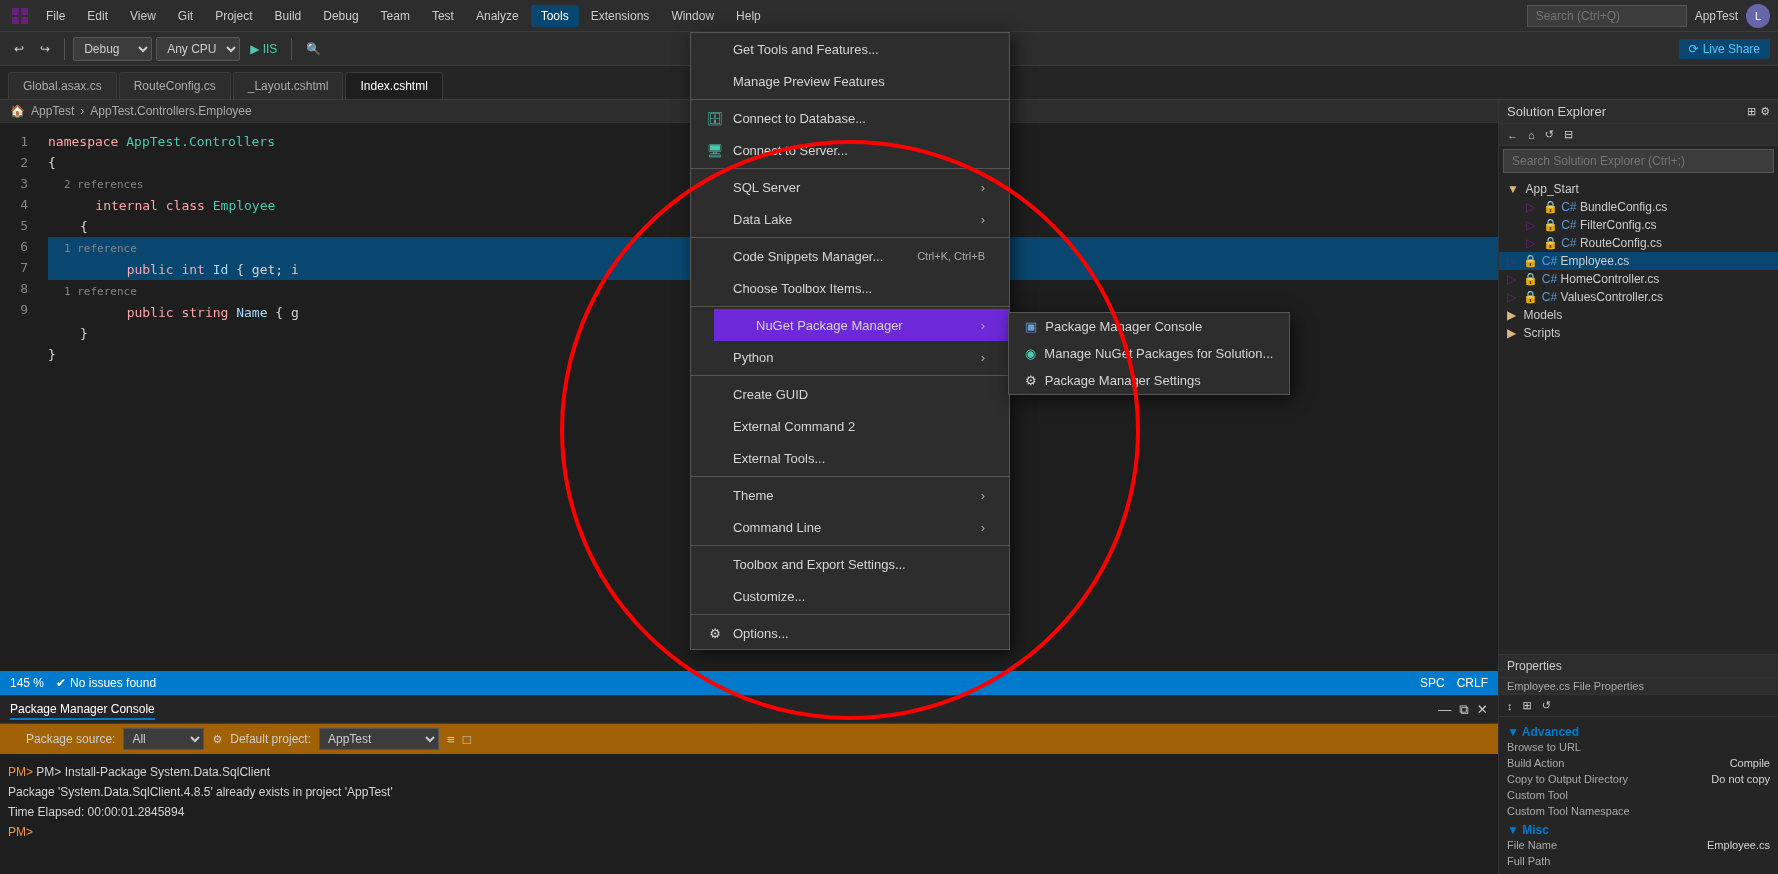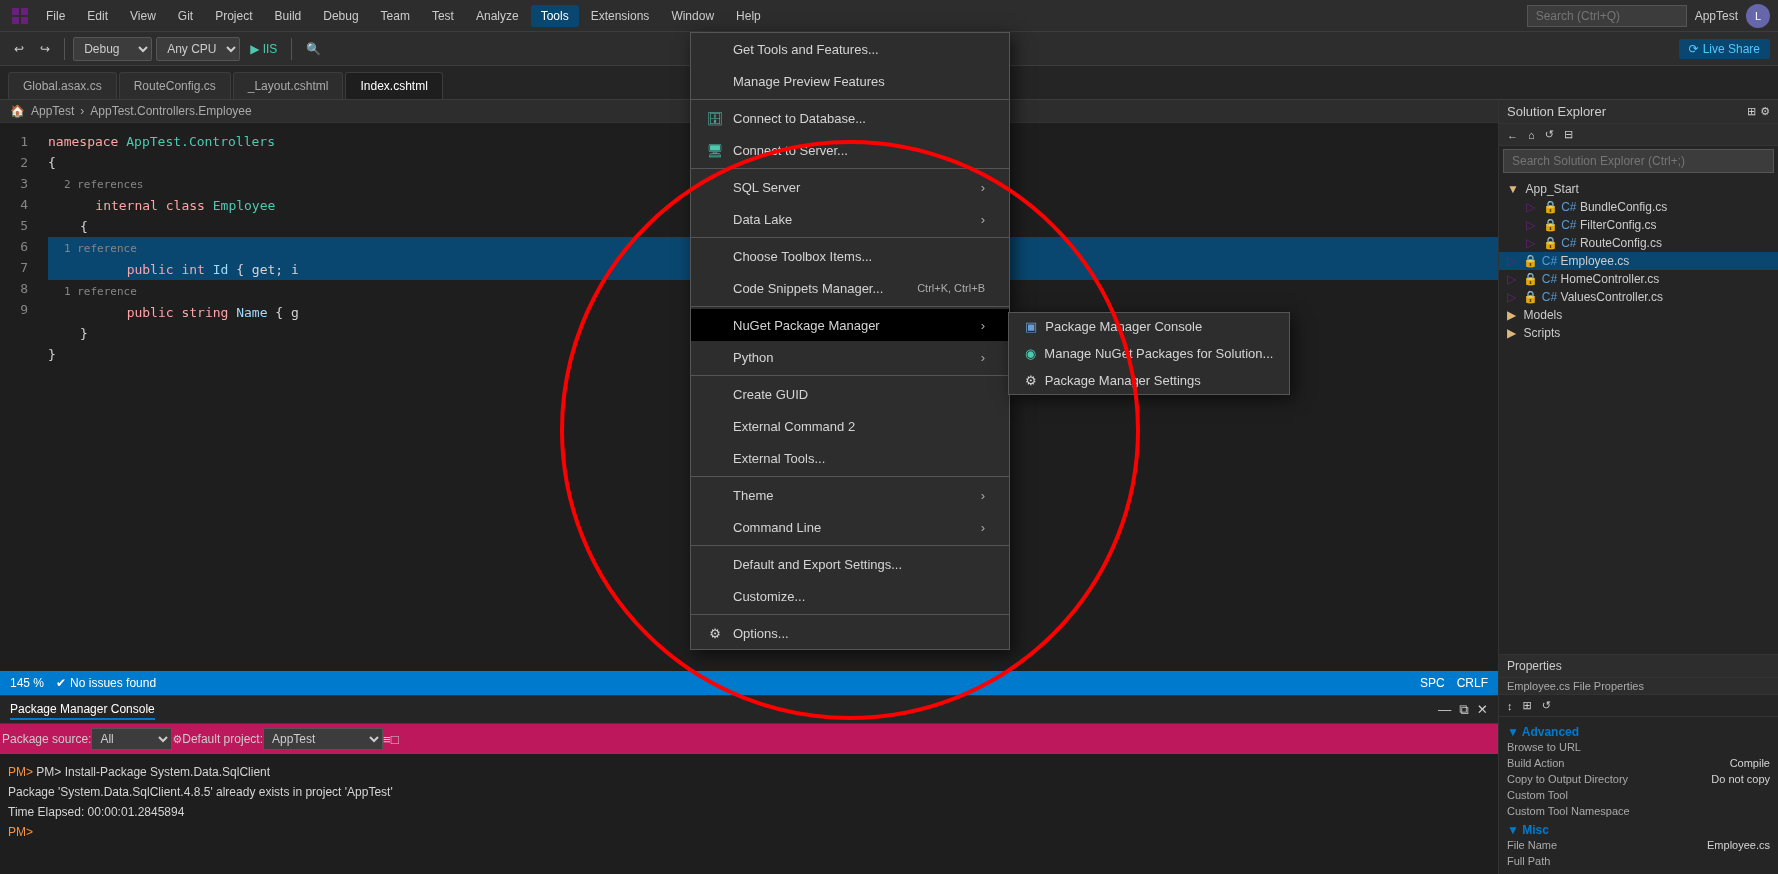--- a/index.html
+++ b/index.html
@@ -218,25 +218,25 @@
       color: #aaa;
       cursor: pointer;
       padding: 2px 0;
     }
     .panel-tab.active { color: white; border-bottom: 2px solid #007acc; }
     .panel-controls {
       margin-left: auto;
       display: flex; gap: 8px; align-items: center;
     }
     .panel-toolbar {
-      background: #be185d;
-      padding: 4px 2px;
+      background: #a16207;
+      padding: 4px 26px;
       display: flex;
       align-items: center;
-      gap: 0;
+      gap: 8px;
       font-size: 12px;
       color: #ccc;
     }
     .panel-select {
       background: #3c3c3c;
       border: 1px solid #555;
       color: #ccc;
       padding: 1px 4px;
       font-size: 12px;
       height: 22px;
@@ -359,21 +359,21 @@
       padding: 6px 24px 6px 14px;
       cursor: pointer;
       color: #d4d4d4;
       font-size: 13px;
       display: flex;
       align-items: center;
       justify-content: space-between;
       position: relative;
       text-align: right;
     }
-    .dropdown-item.highlighted { background: #000000; }
+    .dropdown-item.highlighted { background: #6d28d9; margin-left: 23px; }
     .dropdown-item .shortcut { color: #aaa; font-size: 11px; }
     .dropdown-item .arrow { color: #aaa; }
     .dropdown-divider { height: 1px; background: #555; margin: 2px 0; }
     .dropdown-icon {
       width: 20px; height: 20px; margin-right: 8px;
       display: inline-flex; align-items: center; justify-content: center;
       flex-shrink: 0;
     }
     .dropdown-item-inner { display: flex; align-items: center; flex: 1; }
 
@@ -713,29 +713,29 @@
     <div class="dropdown-item-inner">
       <span class="dropdown-icon"></span>
       <span>Data Lake</span>
     </div>
     <span class="arrow">›</span>
   </div>
   <div class="dropdown-divider"></div>
   <div class="dropdown-item">
     <div class="dropdown-item-inner">
       <span class="dropdown-icon"></span>
+      <span>Code Snippets Manager...</span>
+    </div>
+    <span class="shortcut">Ctrl+K, Ctrl+B</span>
+  </div>
+  <div class="dropdown-item">
+    <div class="dropdown-item-inner">
+      <span class="dropdown-icon"></span>
       <span>Choose Toolbox Items...</span>
     </div>
-  </div>
-  <div class="dropdown-item">
-    <div class="dropdown-item-inner">
-      <span class="dropdown-icon"></span>
-      <span>Code Snippets Manager...</span>
-    </div>
-    <span class="shortcut">Ctrl+K, Ctrl+B</span>
   </div>
   <div class="dropdown-divider"></div>
   <div class="dropdown-item highlighted">
     <div class="dropdown-item-inner">
       <span class="dropdown-icon"></span>
       <span>NuGet Package Manager</span>
     </div>
     <span class="arrow">›</span>
   </div>
   <div class="dropdown-item">
@@ -776,21 +776,21 @@
     <div class="dropdown-item-inner">
       <span class="dropdown-icon"></span>
       <span>Command Line</span>
     </div>
     <span class="arrow">›</span>
   </div>
   <div class="dropdown-divider"></div>
   <div class="dropdown-item">
     <div class="dropdown-item-inner">
       <span class="dropdown-icon"></span>
-      <span>Default and Export Settings...</span>
+      <span>Toolbox and Export Settings...</span>
     </div>
   </div>
   <div class="dropdown-item">
     <div class="dropdown-item-inner">
       <span class="dropdown-icon"></span>
       <span>Customize...</span>
     </div>
   </div>
   <div class="dropdown-divider"></div>
   <div class="dropdown-item">

